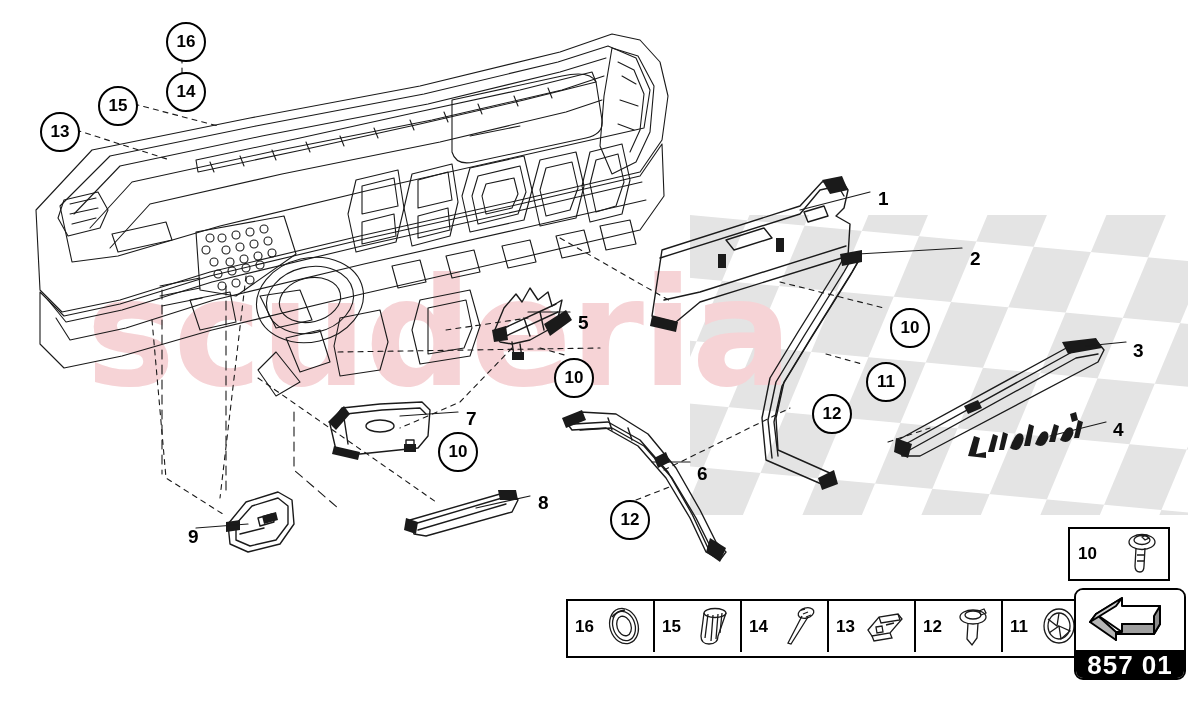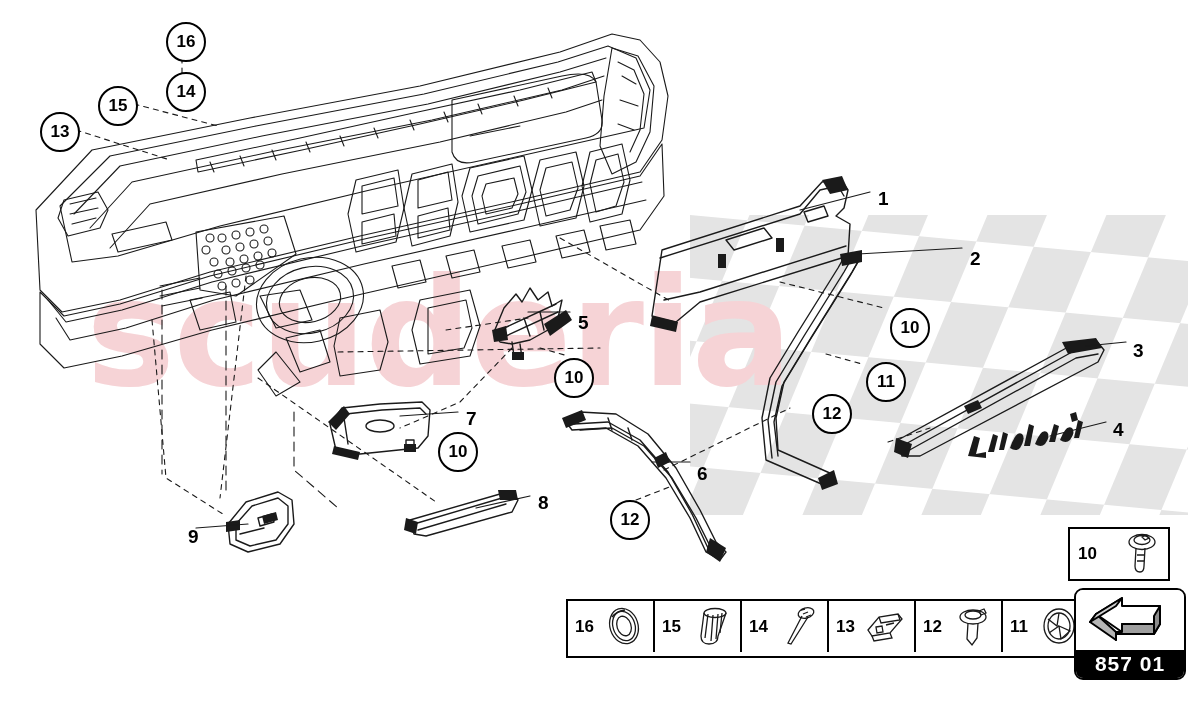--- a/index.html
+++ b/index.html
@@ -46,21 +46,21 @@
          border:2px solid #000;background:#fff;z-index:16;
          display:flex;align-items:center;}
   #box10 .lg-n{font-size:17px;margin-left:8px;}
   #box10 .lg-ic{right:4px;top:2px;width:48px;height:45px;}
 
   
   #plate{position:absolute;left:1074px;top:588px;width:108px;height:88px;
          z-index:16;border:2px solid #000;border-radius:9px;overflow:hidden;
          background:#fff;display:flex;flex-direction:column;}
   #plate-art{flex:1;position:relative;background:#fff;}
-  #plate-code{height:30px;background:#000;color:#fff;font-size:21px;
+  #plate-code{height:30px;background:#000;color:#fff;font-size:26px;
       font-weight:bold;display:flex;align-items:center;justify-content:center;
       letter-spacing:1px;font-family:"Liberation Sans",sans-serif;}
 </style>
 </head>
 <body>
 
 <div id="stage">
 
   <div class="wm" id="wm-scuderia">scuderia</div>
 

